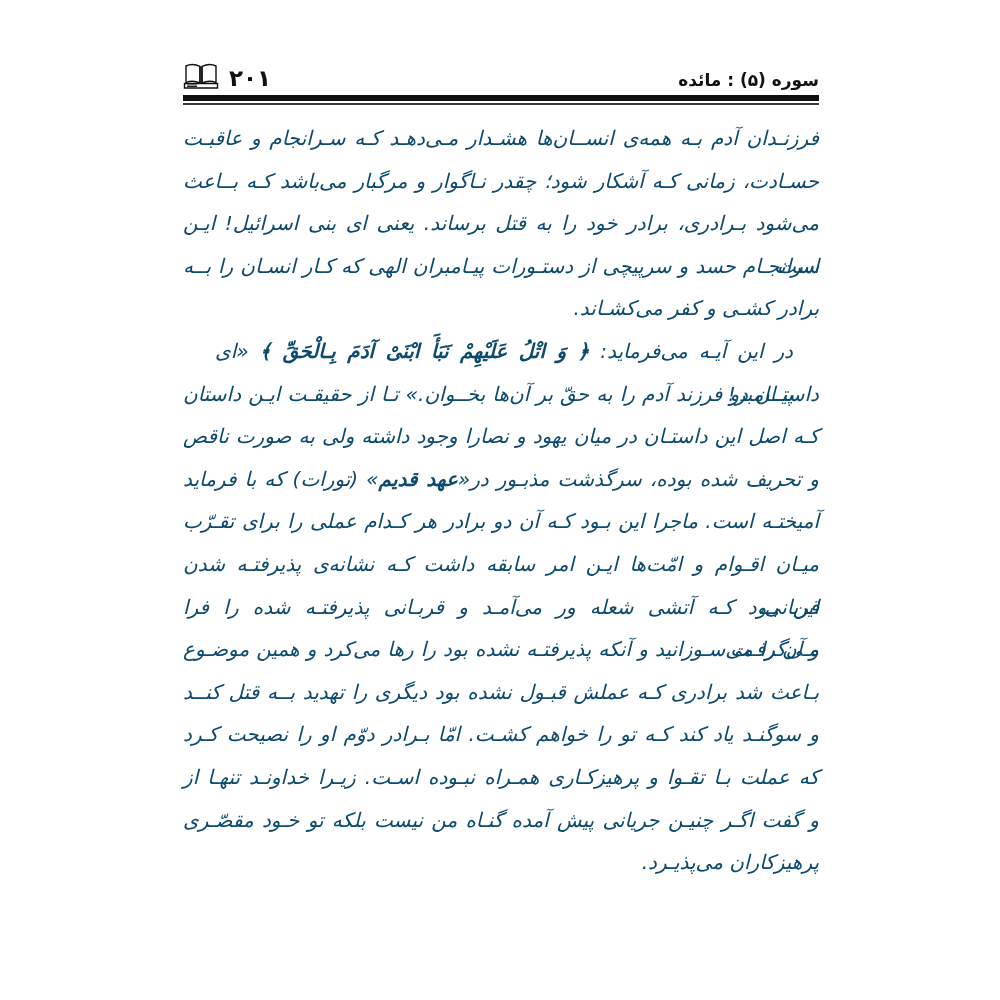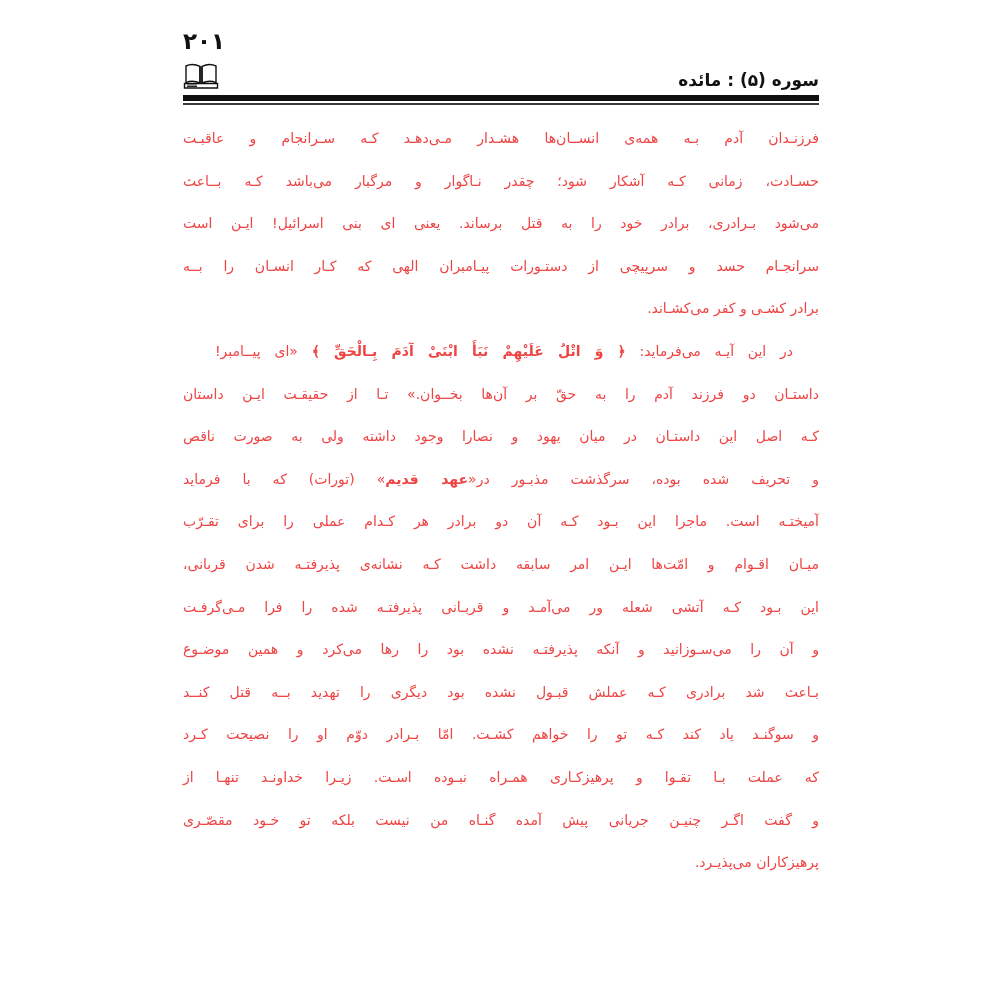--- a/index.html
+++ b/index.html
@@ -29,21 +29,20 @@
   }
   .section-title {
     font-size: 17px;
     font-weight: 700;
     letter-spacing: 0.2px;
   }
   .pageno-group {
     display: flex;
     align-items: flex-end;
     gap: 10px;
-    flex-direction: column;
   }
   .pageno {
     font-size: 23px;
     font-weight: 700;
     line-height: 1;
     letter-spacing: 4px;
   }
   .book-icon-wrap { line-height: 0; }
   .header-rule-thick {
     margin-top: 5px;
@@ -53,26 +52,27 @@
   .header-rule-thin {
     margin-top: 2px;
     height: 2px;
     background: #3a3a3a;
   }
   .body-text {
     margin-top: 12px;
     direction: rtl;
   }
   .line {
-    font-size: 14px;
+    font-size: 20px;
     line-height: 42.6px;
     height: 42.6px;
     text-align: right;
     white-space: nowrap;
-    color: #ef4444;
+    color: #0c4a6e;
+    font-style: italic;
   }
   .line.just {
     white-space: normal;
     text-align: justify;
     text-align-last: justify;
   }
   .b { font-weight: 700; }
 </style>
 </head>
 <body>

